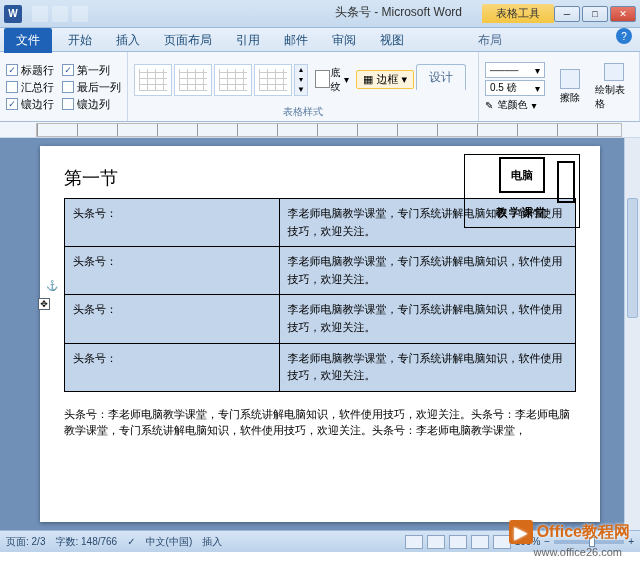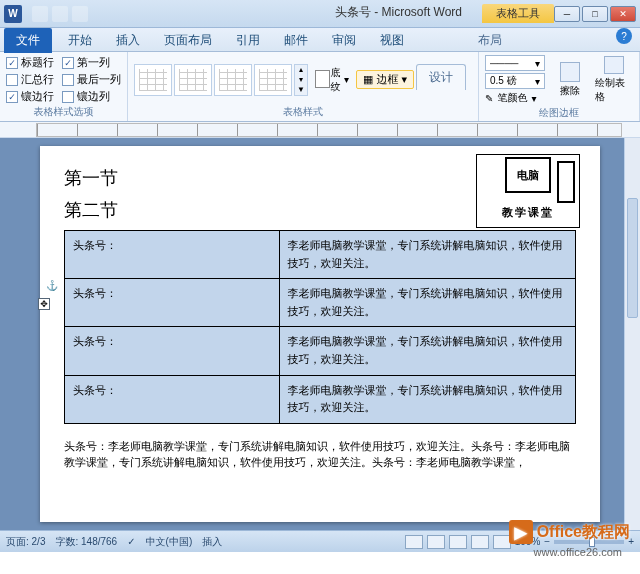--- a/index.html
+++ b/index.html
@@ -45,21 +45,21 @@
     .weight-input { width: 60px; height: 16px; border: 1px solid #a0b8d4; background: #fff; padding: 0 4px; font-size: 10px; display: flex; align-items: center; justify-content: space-between; }
     .draw-btn { width: 38px; height: 48px; display: flex; flex-direction: column; align-items: center; justify-content: center; font-size: 10px; gap: 2px; }
     .draw-ico { width: 20px; height: 20px; background: #e8f0fb; border: 1px solid #9bb3d1; }
     
     .ruler { height: 16px; background: #f0f5fb; border-bottom: 1px solid #c9d8eb; display: flex; align-items: center; padding-left: 18px; }
     .ruler-inner { height: 14px; flex: 1; margin: 0 18px; background: repeating-linear-gradient(90deg,#999 0 1px,transparent 1px 40px); border: 1px solid #bbb; }
     
     .doc-area { height: 392px; background: #7090b8; overflow: auto; display: flex; justify-content: center; padding: 8px 0; position: relative; }
     .page { width: 560px; background: #fff; box-shadow: 0 1px 4px rgba(0,0,0,0.4); padding: 12px 24px 20px; font-size: 12px; color: #000; position: relative; }
     
-    .computer-illus { position: absolute; right: 20px; top: 8px; width: 104px; height: 74px; border: 1px solid #000; text-align: center; font-size: 11px; font-weight: bold; }
+    .computer-illus { position: absolute; right: 20px; top: 8px; width: 116px; height: 74px; border: 1px solid #000; text-align: center; font-size: 11px; font-weight: bold; }
     .monitor { width: 46px; height: 36px; border: 2px solid #000; margin: 2px auto 0; position: relative; display: flex; align-items: center; justify-content: center; background: #fff; }
     .cpu-box { position: absolute; right: 4px; top: 6px; width: 18px; height: 42px; border: 2px solid #000; }
     .illus-text { margin-top: 12px; letter-spacing: 2px; }
     
     .section-title { font-size: 18px; font-weight: normal; margin: 8px 0 8px; }
     .para { font-size: 11px; margin-bottom: 10px; line-height: 1.5; }
     
     .anchor { position: absolute; left: 6px; font-size: 10px; color: #567; }
     .tbl-handle { position: absolute; width: 12px; height: 12px; border: 1px solid #567; background: #fff; font-size: 9px; display: flex; align-items: center; justify-content: center; }
     
@@ -137,21 +137,20 @@
         <label class="check-item">
             <span class="checkbox">✓</span>
             <span>镶边行</span>
           </label>
         <label class="check-item">
             <span class="checkbox"></span>
             <span>镶边列</span>
           </label>
       </div>
     </div>
-    <div class="group-label">表格样式选项</div>
   </div>
 
   <div class="ribbon-group" style="flex:1">
     <div class="group-content">
       <div class="style-gallery">
         <div class="style-thumb"></div>
         <div class="style-thumb"></div>
         <div class="style-thumb"></div>
         <div class="style-thumb"></div>
         <div class="style-more">
@@ -193,39 +192,37 @@
       </div>
       <div class="draw-btn">
         <div class="draw-ico"></div>
         <span>擦除</span>
       </div>
       <div class="draw-btn">
         <div class="draw-ico"></div>
         <span>绘制表格</span>
       </div>
     </div>
-    <div class="group-label">绘图边框</div>
   </div>
 </div>
 
 <div class="ruler">
   <div class="ruler-inner"></div>
 </div>
 
 <div class="doc-area">
   <div class="page">
     <div class="computer-illus">
       <div class="cpu-box"></div>
       <div class="monitor">
           <span>电脑</span>
         </div>
       <div class="illus-text">教学课堂</div>
     </div>
     <div class="section-title">第一节</div>
-    <div class="section-title">第二节</div>
 
     <span class="anchor" style="top:134px">⚓</span>
     <div class="tbl-handle" style="left:-2px;top:152px">✥</div>
 
     <table class="sel">
       <tbody>
           <tr>
             <td>头条号：</td>
             <td>李老师电脑教学课堂，专门系统讲解电脑知识，软件使用技巧，欢迎关注。</td>
           </tr>

